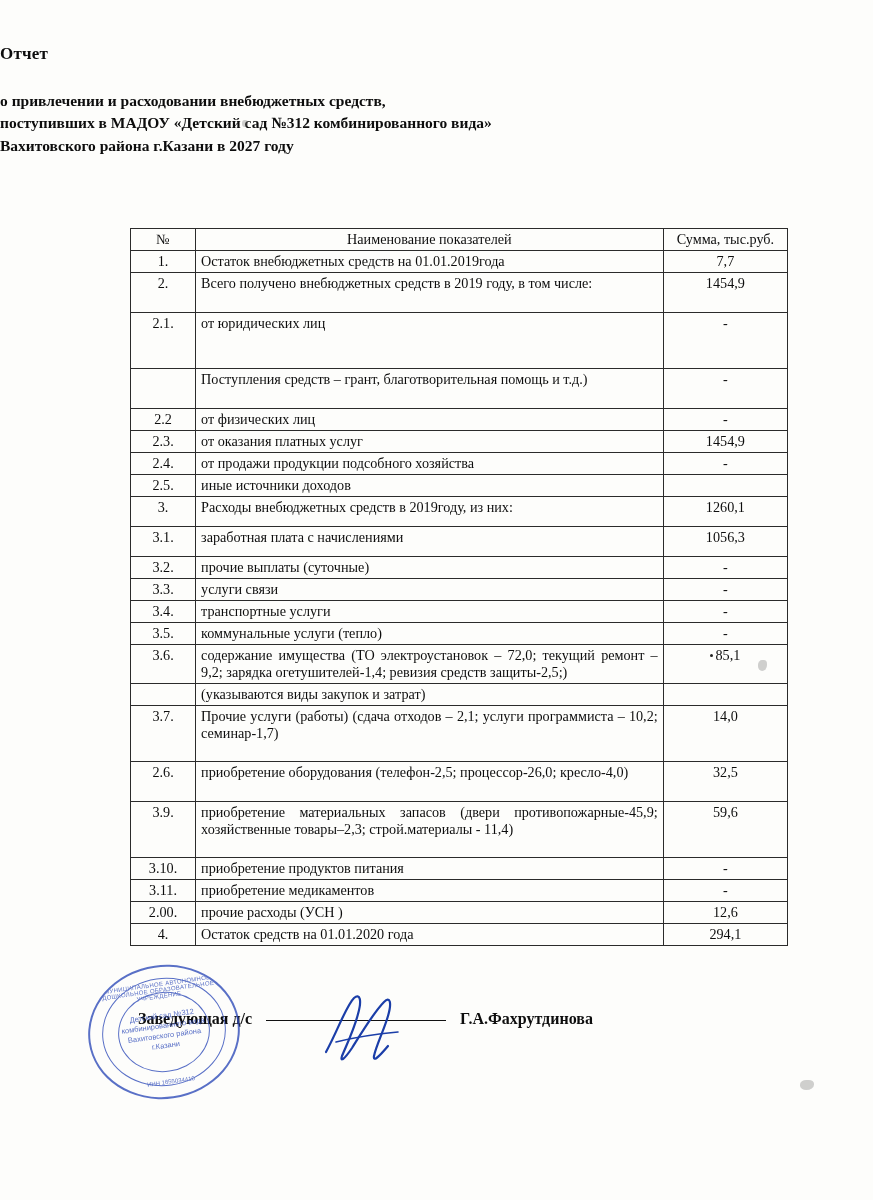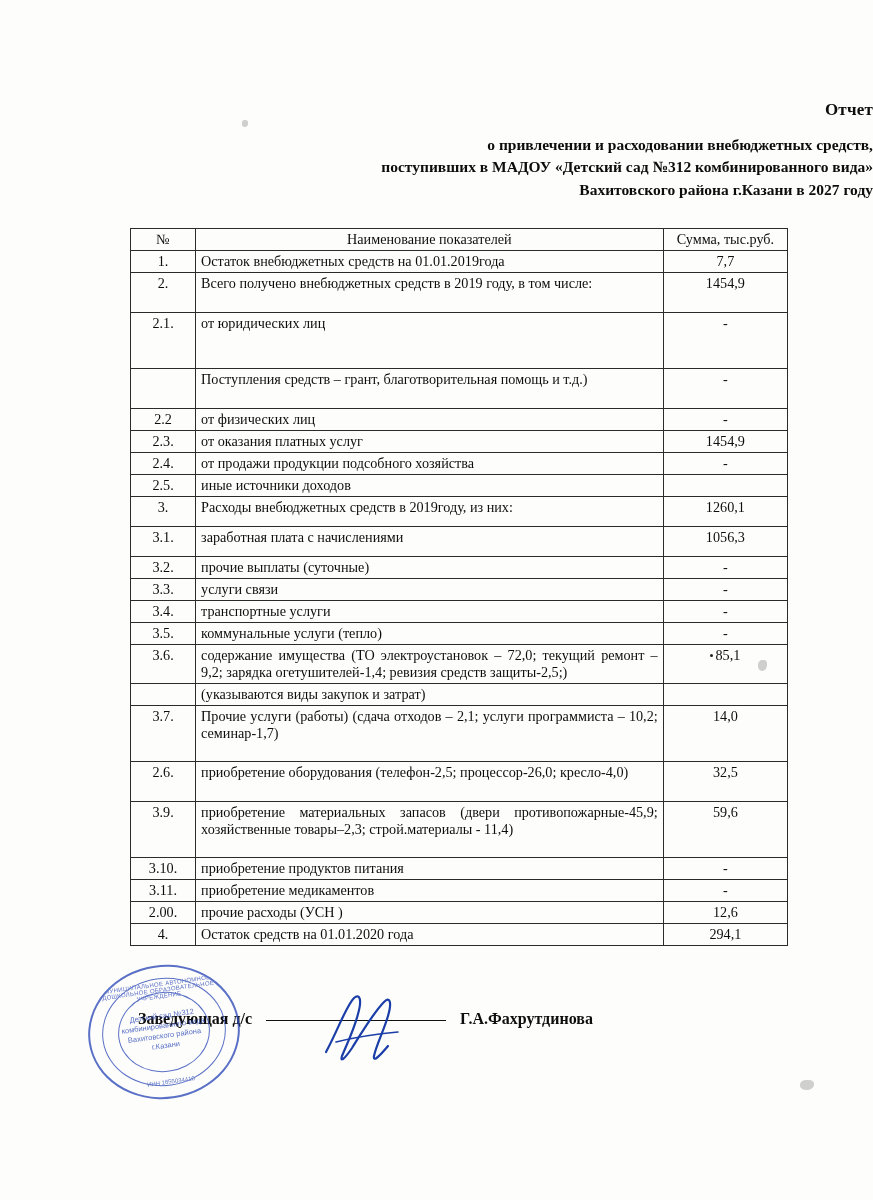--- a/index.html
+++ b/index.html
@@ -14,32 +14,32 @@
     color: #0d0d0d;
     position: relative;
     overflow: hidden;
   }
   .page {
     position: absolute;
     inset: 0;
     background: #fdfdfb;
   }
   .title-block {
-    text-align: right;
-    padding-top: 100px;
+    text-align: left;
+    padding-top: 44px;
   }
   .doc-title {
     font-size: 17px;
     font-weight: bold;
     letter-spacing: 0.2px;
   }
   .doc-sub {
     font-size: 15.5px;
     font-weight: bold;
-    margin-top: 14px;
+    margin-top: 26px;
     line-height: 1.45;
   }
   .doc-sub div { white-space: nowrap; }
 
   table.report {
     position: absolute;
     left: 130px;
     top: 228px;
     width: 658px;
     border-collapse: collapse;

